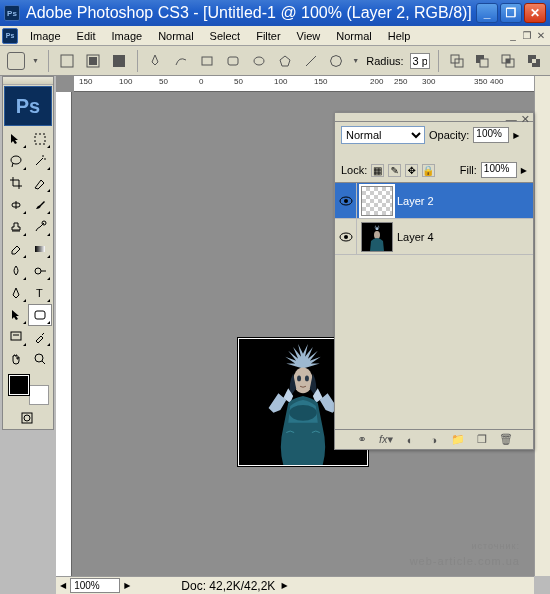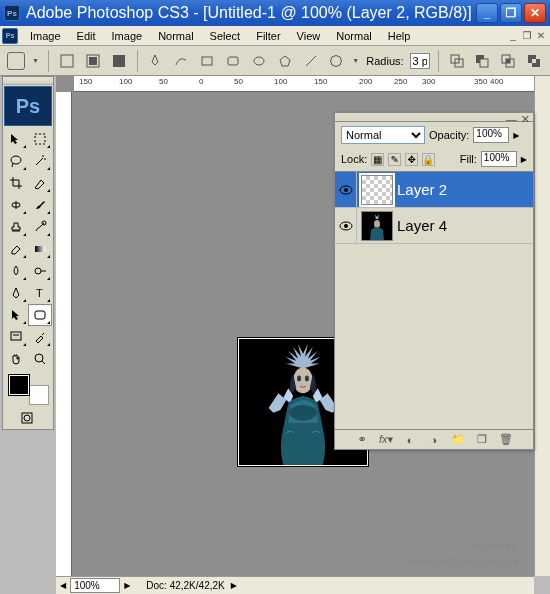--- a/index.html
+++ b/index.html
@@ -58,39 +58,39 @@
 .doc svg { width: 100%; height: 100%; }
 
 
 .layers { position: absolute; right: 16px; top: 36px; width: 200px; height: 338px; background: #dcdac8; border: 1px solid #888; box-shadow: 1px 1px 3px rgba(0,0,0,.3); }
 .layers .top { height: 8px; display: flex; justify-content: flex-end; padding: 0 3px; gap: 4px; font-size: 8px; color: #555; }
 .layers .tab { height: 18px; display: flex; align-items: flex-end; padding: 0 4px; }
 .layers .tab span { background: #dcdac8; border: 1px solid #888; border-bottom: none; padding: 2px 8px 1px; font-size: 11px; }
 .layers .opts { padding: 4px 6px; border-top: 1px solid #888; display: flex; flex-wrap: wrap; align-items: center; gap: 4px; }
 .layers select { width: 84px; height: 18px; font-size: 11px; border: 1px solid #7a9cc6; background: #fff; }
 .layers .opac-in, .layers .fill-in { width: 36px; height: 16px; border: 1px solid #888; background: #fff; font-size: 10px; padding: 0 2px; }
-.layers .row2 { width: 100%; display: flex; align-items: center; gap: 4px; margin-top: 3px; }
+.layers .row2 { width: 100%; display: flex; align-items: center; gap: 4px; margin-top: 14px; }
 .lock-ico { width: 13px; height: 13px; display: flex; align-items: center; justify-content: center; font-size: 10px; border: 1px solid #aaa; }
 .layer-list { border-top: 1px solid #888; }
 .layer-row { height: 36px; display: flex; align-items: center; border-bottom: 1px solid #bbb; }
 .layer-row.sel { background: #3270c8; color: #fff; }
 .eye { width: 22px; height: 36px; display: flex; align-items: center; justify-content: center; border-right: 1px solid #bbb; }
 .thumb { width: 32px; height: 30px; border: 1px solid #888; margin: 0 4px; background: #fff; display: flex; align-items: center; justify-content: center; }
 .thumb.checker { background-image: linear-gradient(45deg,#ccc 25%,transparent 25%,transparent 75%,#ccc 75%),linear-gradient(45deg,#ccc 25%,transparent 25%,transparent 75%,#ccc 75%); background-size: 8px 8px; background-position: 0 0,4px 4px; }
 .thumb.sel-b { outline: 2px solid #fff; }
 .thumb svg { width: 28px; height: 28px; }
-.lname { font-size: 15px; }
+.lname { font-size: 11px; }
 .layers .foot { position: absolute; bottom: 0; left: 0; right: 0; height: 20px; border-top: 1px solid #888; display: flex; align-items: center; justify-content: center; gap: 10px; }
 .foot .fi { width: 14px; font-size: 11px; color: #555; text-align: center; }
 
 
 .vscroll { position: absolute; right: 0; top: 0; bottom: 18px; width: 16px; background: #ece9d8; border-left: 1px solid #999; }
 .hscroll { position: absolute; left: 56px; right: 16px; bottom: 0; height: 18px; background: #ece9d8; border-top: 1px solid #999; display: flex; align-items: center; }
 .zoom { width: 50px; border: 1px solid #888; background: #fff; padding: 1px 3px; font-size: 10px; margin: 0 4px; }
-.docsize { font-size: 10px; }
+.docsize { font-size: 12px; margin-left: 35px; }
 
 
 .pwell { position: absolute; right: 0; top: 0; bottom: 18px; width: 16px; background: #3a5a7a; }
 
 
 .watermark { position: absolute; bottom: 24px; right: 30px; font-size: 18px; color: rgba(120,120,120,.35); letter-spacing: 1px; pointer-events: none; }
 .watermark .s { font-size: 9px; display: block; text-align: right; margin-bottom: -2px; }
 </style>
 </head>
 <body>
@@ -382,21 +382,21 @@
 
   <div class="workarea">
     <div class="ruler-h">
       <span style="left:5px">150</span>
         <span style="left:45px">100</span>
         <span style="left:85px">50</span>
         <span style="left:125px">0</span>
         <span style="left:160px">50</span>
         <span style="left:200px">100</span>
         <span style="left:240px">150</span>
-        <span style="left:285px">200</span>
+        <span style="left:296px">200</span>
         <span style="left:320px">250</span>
         <span style="left:348px">300</span>
         <span style="left:400px">350</span>
         <span style="left:416px">400</span>
     </div>
     <div class="ruler-v"></div>
     <div class="gray">
       <div class="doc">
         <svg viewBox="0 0 130 128">
           <rect width="130" height="128" fill="#000"></rect>

